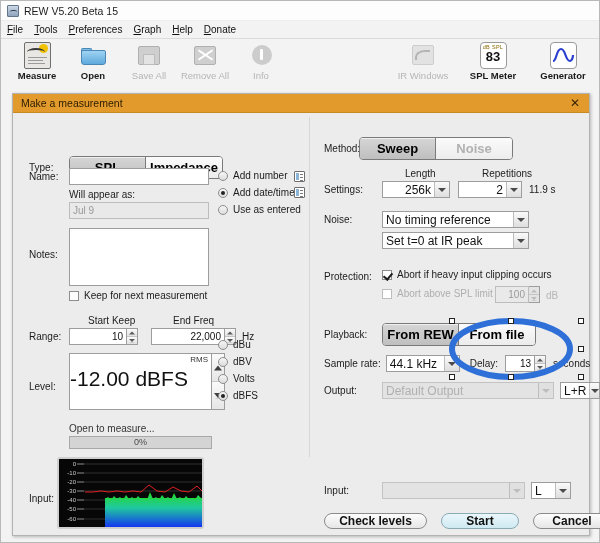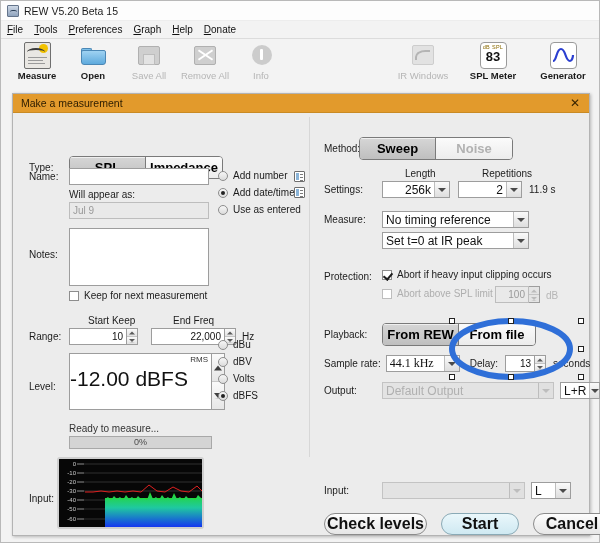--- a/index.html
+++ b/index.html
@@ -298,23 +298,23 @@
   
   .spectrum {
     width:147px; height:72px; background:#0a0a0a;
     border:2px solid #cfcfcf; border-radius:3px; position:relative; overflow:hidden;
   }
 
   
   .btn {
     border:1px solid #8b8b8b; border-radius:11px;
     background:linear-gradient(#fdfdfd,#e6e6e6);
-    font-size:16px; font-weight:bold; color:#111;
+    font-size:12px; font-weight:bold; color:#111;
     display:flex; align-items:center; justify-content:center;
-    height:22px; cursor:default;
+    height:16px; cursor:default;
   }
   .btn.primary { background:linear-gradient(#eaf7fb,#cfe9f2); border-color:#8aaab6; }
 
   
   .anno { position:absolute; left:0; top:0; width:600px; height:543px; pointer-events:none; }
   .handle { position:absolute; width:6px; height:6px; background:#ffffff;
     border:1px solid #222; }
 </style>
 </head>
 <body>
@@ -525,21 +525,21 @@
           <div class="opt">
             <div class="radio"></div>
             <span>Volts</span>
           </div>
           <div class="opt">
             <div class="radio sel"></div>
             <span>dBFS</span>
           </div>
         </div>
 
-        <div class="lbl" style="position:absolute; left:56px; top:310px; color:#333;">Ready to measure...</div>
+        <div class="lbl" style="position:absolute; left:56px; top:310px; color:#333;">Open to measure...</div>
         <div class="progress" style="position:absolute; left:56px; top:323px;">
           <div class="pct">0%</div>
         </div>
 
         <div class="lbl" style="position:absolute; left:16px; top:380px;">Input:</div>
         <div class="spectrum" style="position:absolute; left:44px; top:344px;">
           <svg width="143" height="68" viewBox="0 0 143 68">
             <rect x="0" y="0" width="143" height="68" fill="#070707"></rect>
 
             <g font-family="Liberation Sans, sans-serif" font-size="6" fill="#cccccc" text-anchor="end">
@@ -609,21 +609,21 @@
             <div class="arrow"></div>
           </div>
           <div class="combo" style="width:64px; margin-left:8px;">
             <div class="val" style="justify-content:flex-end;">2</div>
             <div class="arrow"></div>
           </div>
           <div class="lbl" style="margin-left:7px;">11.9 s</div>
         </div>
 
         <div class="row" style="left:14px; top:98px;">
-          <div class="lbl" style="width:58px;">Measure:</div>
+          <div class="lbl" style="width:58px;">Noise:</div>
           <div class="combo" style="width:147px;">
             <div class="val">No timing reference</div>
             <div class="arrow"></div>
           </div>
         </div>
         <div class="row" style="left:72px; top:119px;">
           <div class="combo" style="width:147px;">
             <div class="val">Set t=0 at IR peak</div>
             <div class="arrow"></div>
           </div>
@@ -654,21 +654,21 @@
         <div class="row" style="left:14px; top:210px;">
           <div class="lbl" style="width:58px;">Playback:</div>
           <div class="seg">
             <div class="on">From REW</div>
             <div class="off">From file</div>
           </div>
         </div>
 
         <div class="row" style="left:14px; top:242px;">
           <div class="lbl">Sample rate:</div>
-          <div class="combo" style="width:74px; margin-left:5px;font-family:Liberation Serif, serif;">
+          <div class="combo" style="width:74px; margin-left:5px;">
             <div class="val">44.1 kHz</div>
             <div class="arrow"></div>
           </div>
           <div class="lbl" style="margin-left:10px;">Delay:</div>
           <div class="spin" style="margin-left:7px;">
             <div class="tf right" style="width:30px;">13</div>
             <div class="btns">
               <div class="up">
                   <div class="ar"></div>
                 </div>

